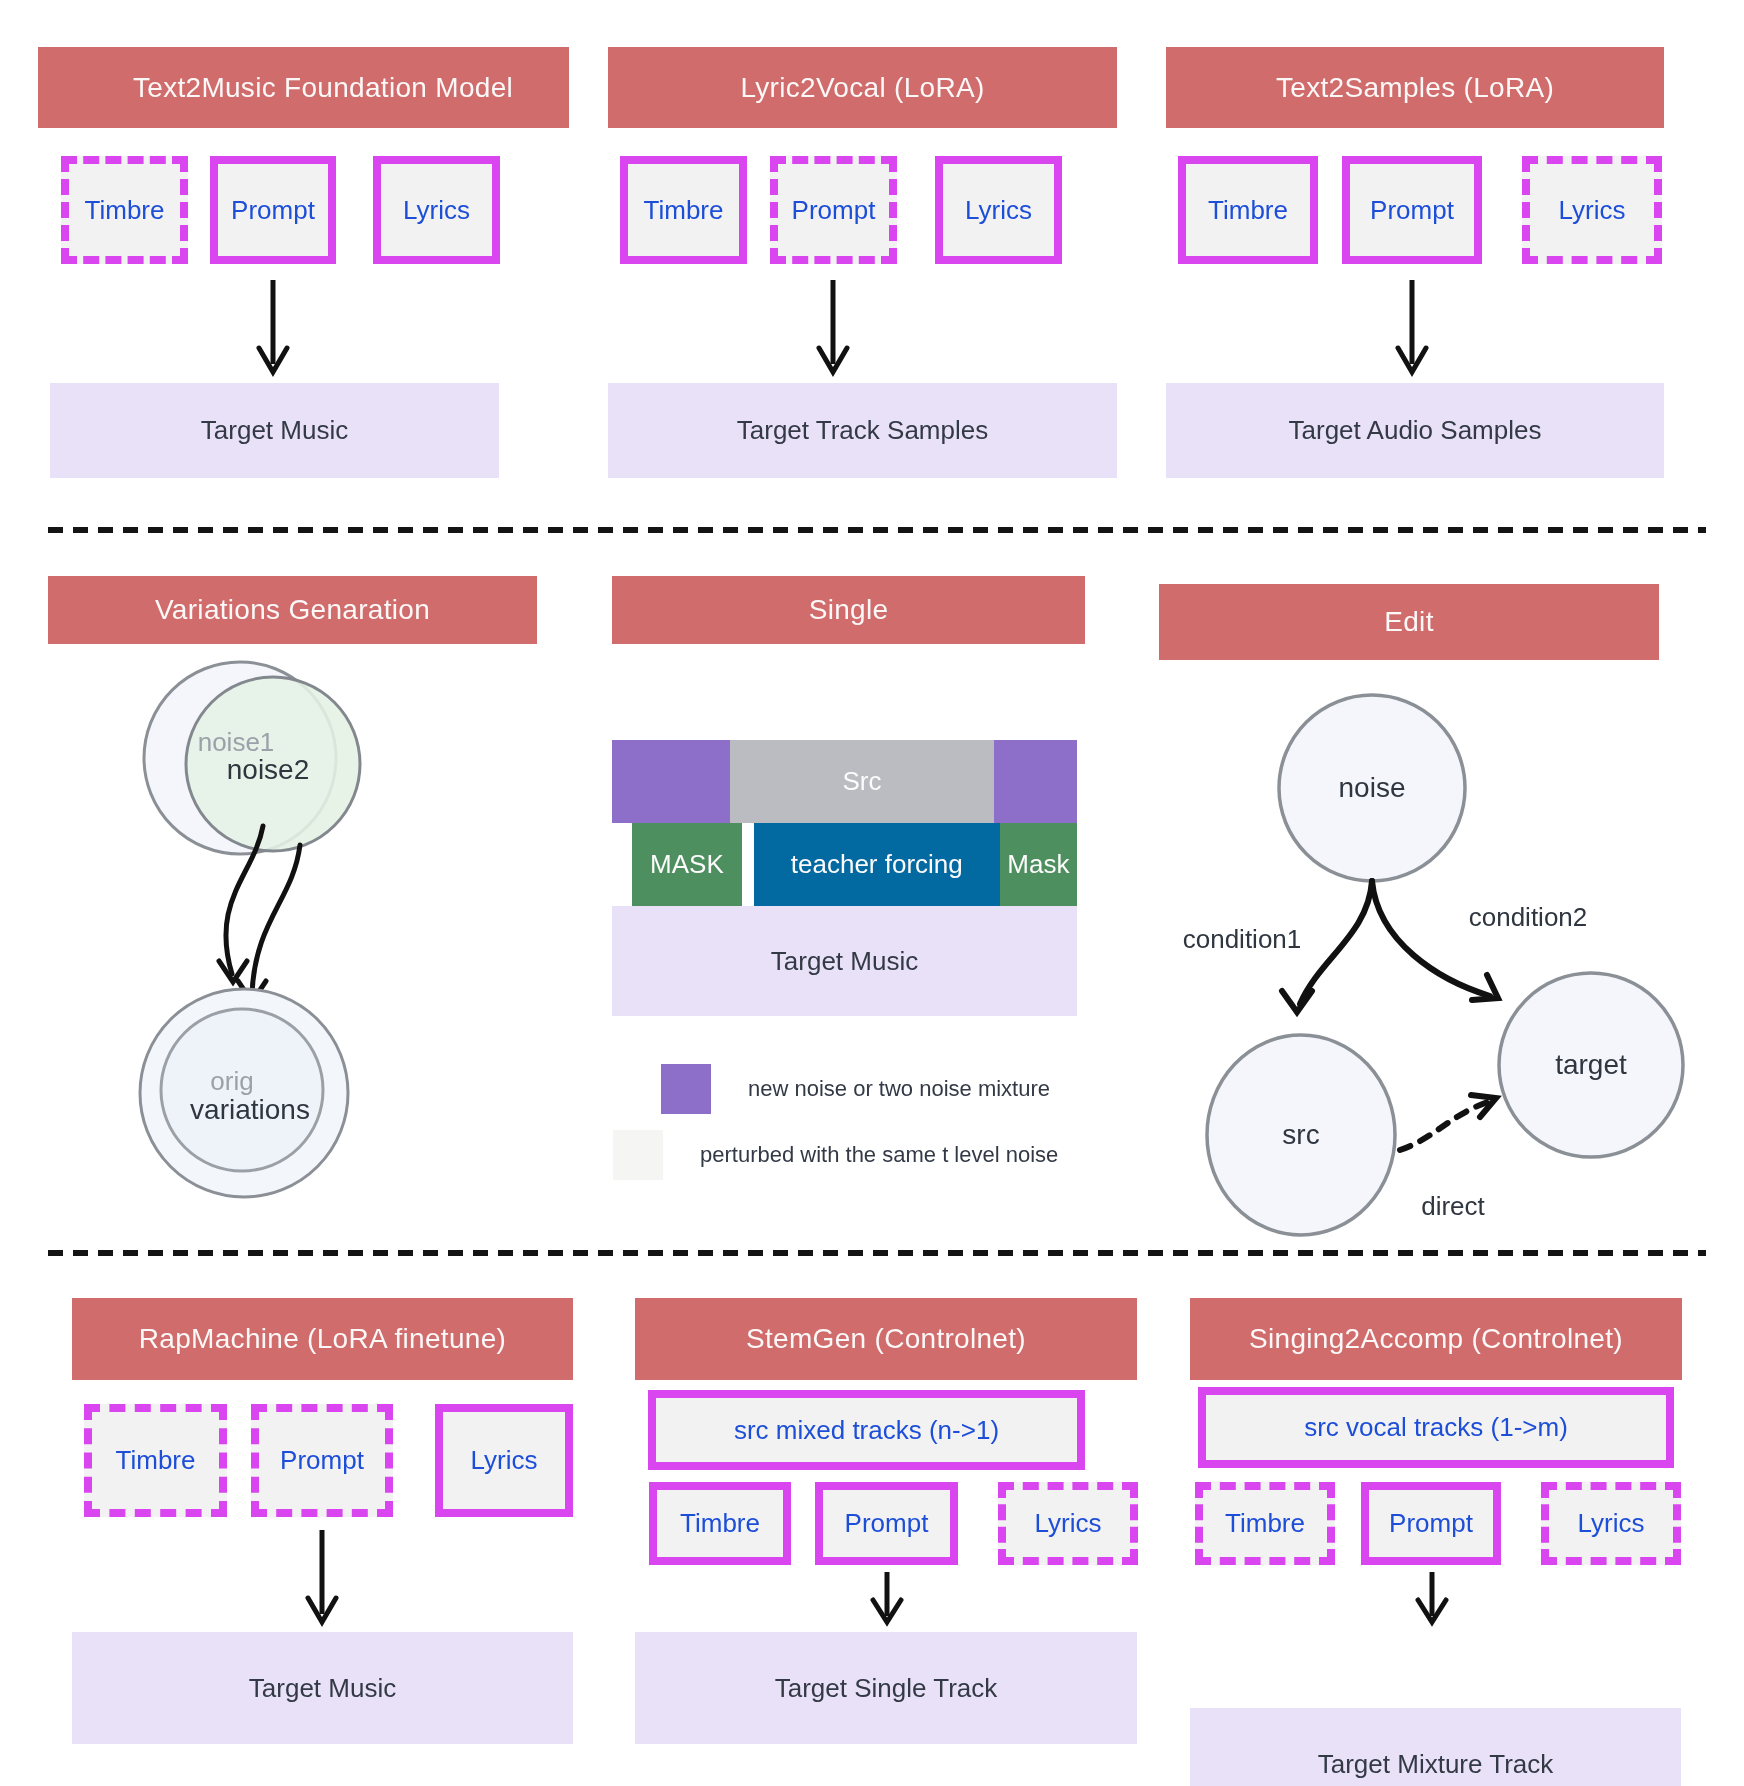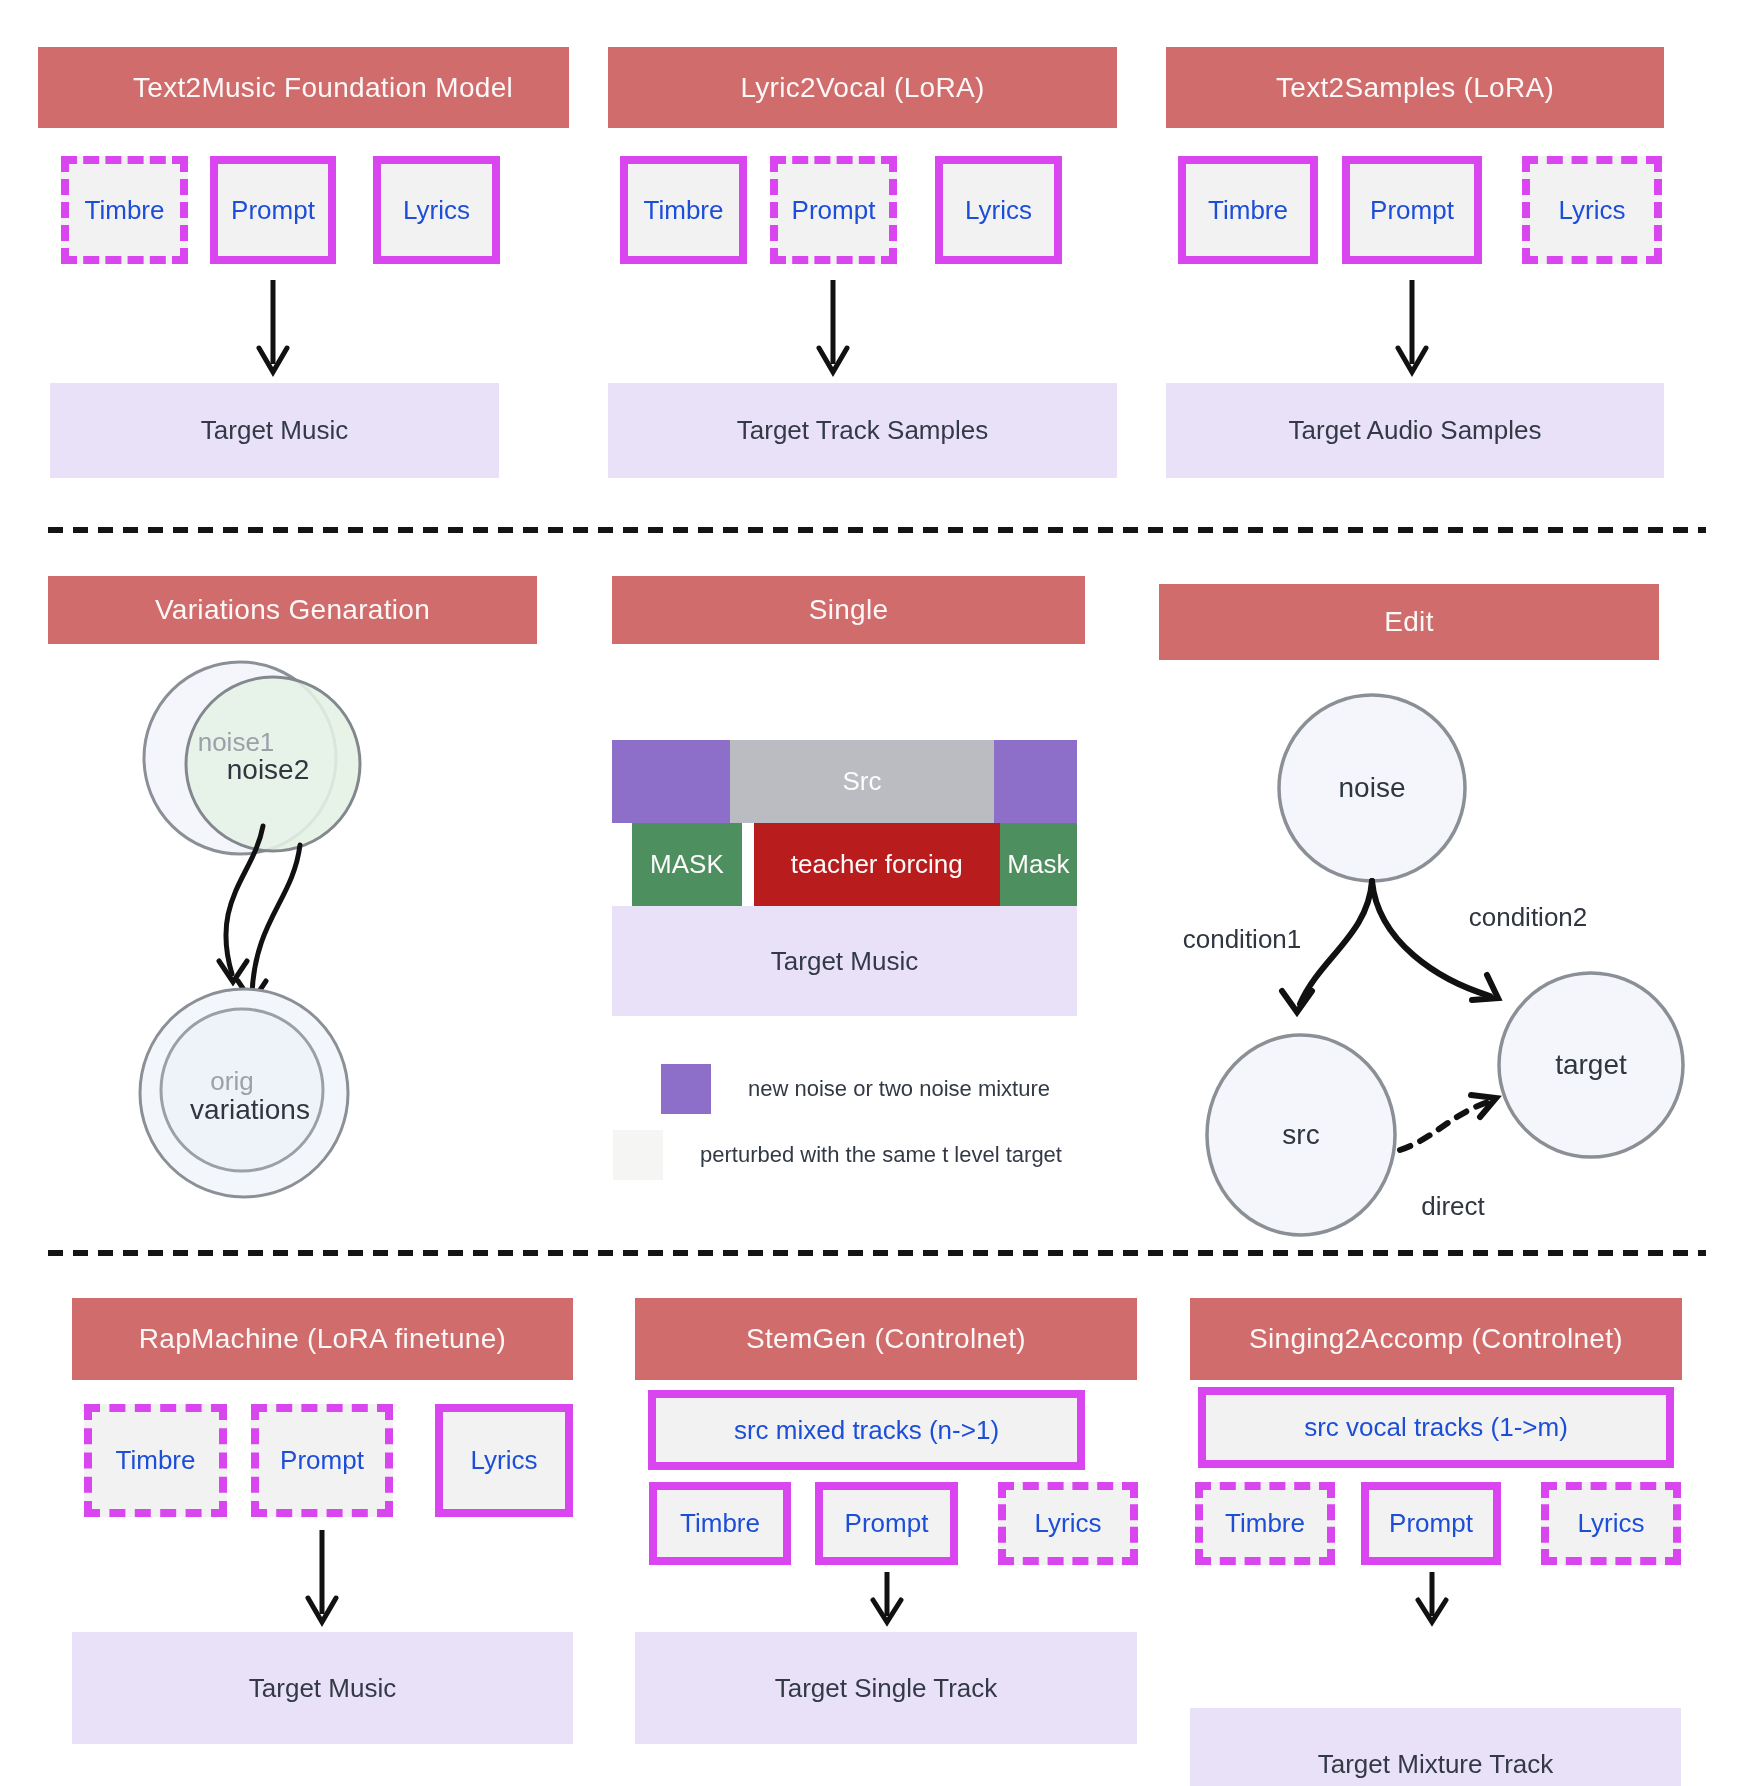--- a/index.html
+++ b/index.html
@@ -97,32 +97,32 @@
   <div>
     <div class="hdr" style="left:612px;top:576px;width:473px;height:68px;">Single</div>
     <div class="abs" style="left:612px;top:740px;width:465px;height:276px;display:flex;flex-direction:column;">
       <div style="display:flex;height:83px;">
         <div class="rp-col" style="width:118px;background:#8d6ec8;"></div>
         <div class="rp-col" style="width:264px;background:#bbbcc2;">Src</div>
         <div class="rp-col" style="width:83px;background:#8d6ec8;"></div>
       </div>
       <div style="display:flex;height:83px;padding-left:20px;">
         <div class="rp-col" style="width:118px;background:#4e8f60;">MASK</div>
-        <div class="rp-col" style="width:264px;background:#b91c1c;margin-left:12px;">teacher forcing</div>
+        <div class="rp-col" style="width:264px;background:#0369a1;margin-left:12px;">teacher forcing</div>
         <div class="rp-col" style="width:83px;background:#4e8f60;">Mask</div>
       </div>
       <div class="rp-col" style="height:110px;background:#e9e1f8;color:#333a46;">Target Music</div>
     </div>
     <div class="legend-row" style="left:613px;top:1064px;padding-left:48px;">
       <div class="legend-swatch" style="background:#8d6ec8;"></div>
       <div class="legend-label">new noise or two noise mixture</div>
     </div>
     <div class="legend-row" style="left:613px;top:1130px;">
       <div class="legend-swatch" style="background:#f5f5f4;"></div>
-      <div class="legend-label">perturbed with the same t level target</div>
+      <div class="legend-label">perturbed with the same t level noise</div>
     </div>
   </div>
 
   <div>
     <div class="hdr" style="left:1159px;top:584px;width:500px;height:76px;">Edit</div>
     <svg class="abs" style="left:1140px;top:660px;" width="560" height="590" viewBox="0 0 560 590">
       <circle cx="232" cy="128" r="93" fill="#f4f6fb" stroke="#8b9097" stroke-width="3.5"></circle>
       <text x="232" y="130" text-anchor="middle" dominant-baseline="middle" font-size="28" fill="#2f3640">noise</text>
       <path d="M232 221 C228 275 180 298 160 344" stroke="#111" stroke-width="6" fill="none" stroke-linecap="round"></path>
       <path d="M142 331 L157 352 L172 331" stroke="#111" stroke-width="6" fill="none" stroke-linecap="round"></path>

